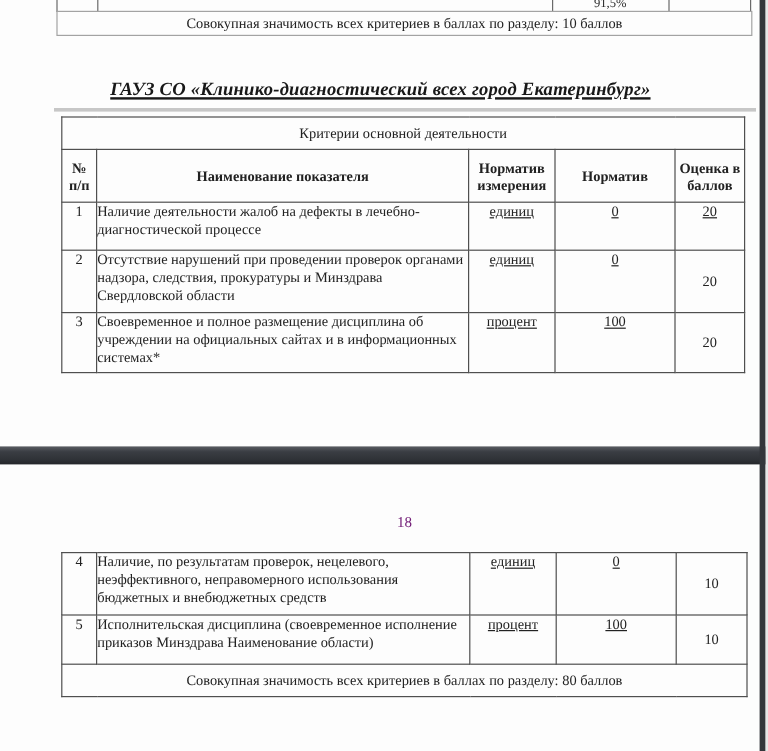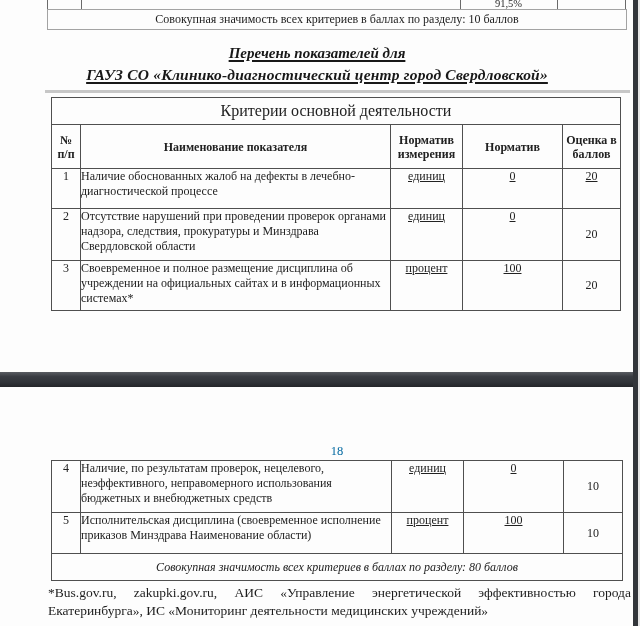--- a/index.html
+++ b/index.html
@@ -46,53 +46,52 @@
   .scan-line { position:absolute; left:45px; top:90px; width:585px; height:3px; background:#c7c7c7; }
 
   table.tbl {
     position:absolute; border-collapse:collapse; table-layout:fixed;
     font-size:12px; color:#222; background:#fdfdfd;
   }
   .tbl td { border:1px solid #4f4f4f; padding:0; overflow:hidden; }
   .tbl17 { left:51px; top:97px; width:569px; }
   .tbl18 { left:51px; top:73px;  width:571px; }  
 
-  .section-cell { height:26px; text-align:center; vertical-align:middle; font-size:16px; }
+  .section-cell { height:26px; text-align:center; vertical-align:middle; font-size:12px; }
   .head-cell {
     height:43px; text-align:center; vertical-align:middle;
     font-weight:bold; font-size:12px; line-height:14px; white-space:pre-line;
   }
   .c-num   { text-align:center; vertical-align:top; padding-top:3px; }
   .c-name  { vertical-align:top; padding:2px 10px 2px 4px; line-height:15px; text-align:left; }
   .c-cent  { text-align:center; vertical-align:top; padding-top:3px;text-decoration:underline; }
   .c-mid   { text-align:center; vertical-align:middle; }
-  .sum-cell { height:26px; text-align:center; vertical-align:middle; font-size:12px;font-style:italic; }
+  .sum-cell { height:26px; text-align:center; vertical-align:middle; font-size:12px; }
 
-  .page-number { position:absolute; left:337px; top:41px; transform:translateX(-50%); font-size:12.5px; color:#0369a1;margin-top:16px; }
+  .page-number { position:absolute; left:337px; top:41px; transform:translateX(-50%); font-size:12.5px; color:#701a75; }
 
   .footnote { position:absolute; left:48px; top:197px; width:583px; font-size:13.5px; line-height:17.5px; color:#1d1d1d; }
   .fn-l1 { text-align:justify; text-align-last:justify; }
   .fn-l2 { text-align:left; }
 </style>
 </head>
 <body>
 
 <div class="screen">
 
   <div class="page page17">
     <div class="stub s1"></div>
     <div class="stub s2"></div>
     <div class="stub s3"></div>
     <div class="stub s4"></div>
     <div class="stub s5"></div>
     <div class="prev-val">91,5%</div>
     <div class="prev-summary">Совокупная значимость всех критериев в баллах по разделу: 10 баллов</div>
 
-    <div class="doc-title t1">Перечень показателей для</div>
-    <div class="doc-title t2">ГАУЗ СО «Клинико-диагностический центр город Свердловской»</div>
+    <div class="doc-title t2">ГАУЗ СО «Клинико-диагностический всех город Екатеринбург»</div>
 
     <div class="scan-line"></div>
 
     <table class="tbl tbl17">
       <colgroup>
         <col style="width:29px">
           <col style="width:310px">
           <col style="width:72px">
           <col style="width:100px">
           <col style="width:58px">
@@ -106,21 +105,21 @@
 п/п</td>
         <td class="head-cell">Наименование показателя</td>
         <td class="head-cell">Норматив
 измерения</td>
         <td class="head-cell">Норматив</td>
         <td class="head-cell">Оценка в
 баллов</td>
       </tr>
       <tr style="height:40px">
         <td class="c-num">1</td>
-        <td class="c-name">Наличие обоснованных жалоб на дефекты в лечебно-диагностической процессе</td>
+        <td class="c-name">Наличие деятельности жалоб на дефекты в лечебно-диагностической процессе</td>
         <td class="c-cent">единиц</td>
         <td class="c-cent">0</td>
         <td class="c-cent">20</td>
       </tr>
       <tr style="height:52px">
         <td class="c-num">2</td>
         <td class="c-name">Отсутствие нарушений при проведении проверок органами надзора, следствия, прокуратуры и Минздрава Свердловской области</td>
         <td class="c-cent">единиц</td>
         <td class="c-cent">0</td>
         <td class="c-mid">20</td>
@@ -163,21 +162,17 @@
         <td class="c-cent">процент</td>
         <td class="c-cent">100</td>
         <td class="c-mid">10</td>
       </tr>
       <tr>
         <td class="sum-cell" colspan="5">Совокупная значимость всех критериев в баллах по разделу: 80 баллов</td>
       </tr>
     </tbody>
       </table>
 
-    <div class="footnote">
-      <div class="fn-l1">*Bus.gov.ru, zakupki.gov.ru, АИС «Управление энергетической эффективностью города</div>
-      <div class="fn-l2">Екатеринбурга», ИС «Мониторинг деятельности медицинских учреждений»</div>
-    </div>
   </div>
 
   <div class="right-strip"></div>
   <div class="right-outer"></div>
 </div>
 
 </body></html>

